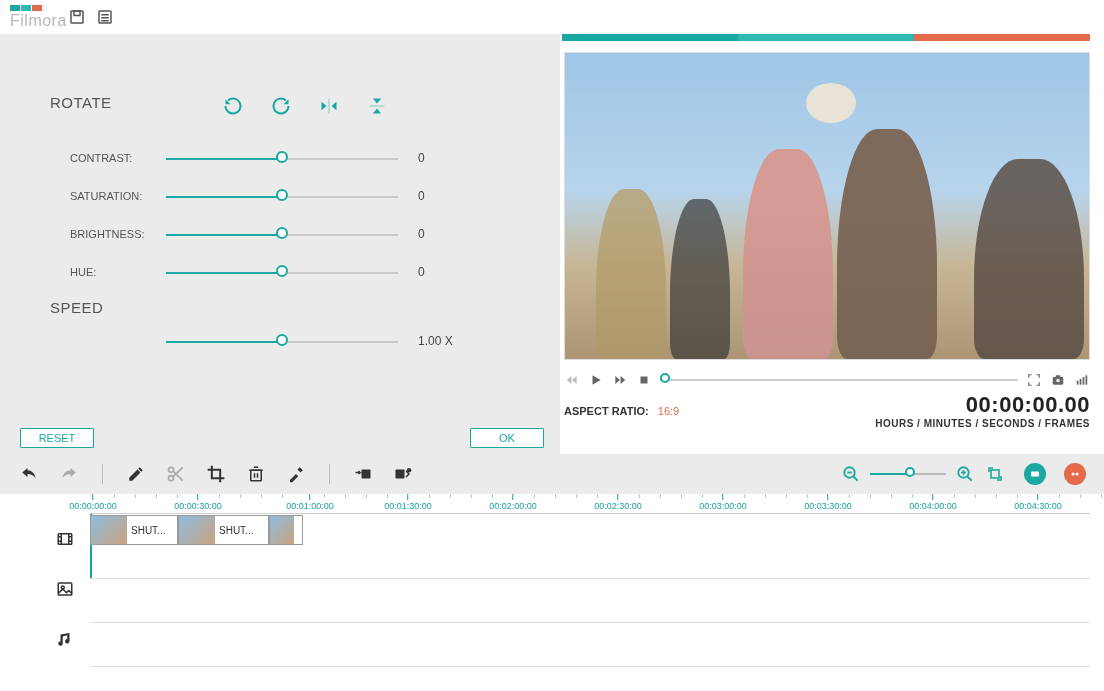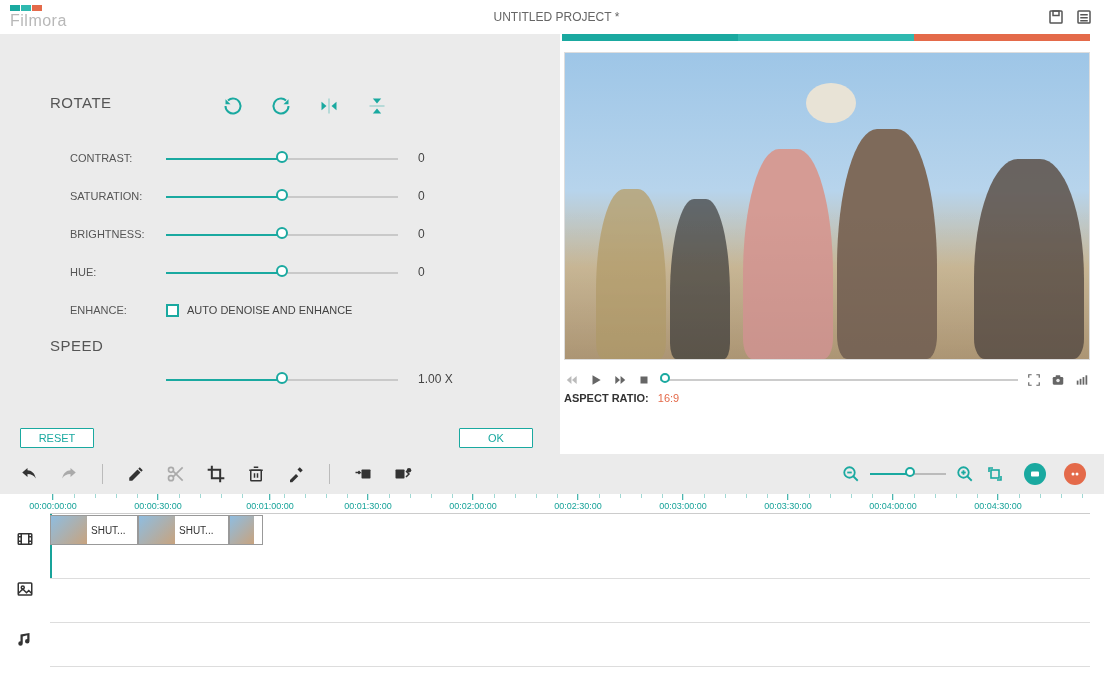--- a/index.html
+++ b/index.html
@@ -37,21 +37,21 @@
   .slider .track-left { position:absolute; left:0; top:2px; height:2px; background:#1aa9a0; }
   .slider .track-right{ position:absolute; right:0; top:2px; height:2px; background:#c9c9c9; }
   .slider .thumb { position:absolute; top:-5px; width:12px; height:12px; border-radius:50%; background:#fff; border:2px solid #1aa9a0; transform:translateX(-50%); }
   .adjrow .aval { width:60px; text-align:left; padding-left:20px; font-size:12px; color:#444; }
 
   .adjrow.enhance .chkwrap { display:flex; align-items:center; gap:8px; margin-left:0; }
   .chk { width:13px; height:13px; border:2px solid #1aa9a0; background:#fff; }
 
   .speed-label{ margin-top:8px; }
 
-  .btnbar { position:absolute; left:4px; right:11px; bottom:6px; display:flex; justify-content:space-between; padding:0 16px;margin-top:28px; }
+  .btnbar { position:absolute; left:4px; right:0; bottom:6px; display:flex; justify-content:space-between; padding:0 16px;margin-top:28px; }
   .btn { width:74px; height:20px; border:1px solid #1aa9a0; color:#1aa9a0; background:#fff; font-size:11px; display:flex; align-items:center; justify-content:center; border-radius:1px; }
 
   
   .video { width:100%; height:308px; background:linear-gradient(180deg,#9ec6e7 0%, #b7d4ec 45%, #cbb997 70%, #b59d7a 100%); border:1px solid #ddd; position:relative; overflow:hidden;}
   .sil { position:absolute; bottom:0; border-radius:40% 40% 10% 10%/60% 60% 10% 10%; }
   .video::after{content:"";position:absolute;left:0;right:0;bottom:0;height:50%;background:linear-gradient(180deg,rgba(0,0,0,0)0%,rgba(0,0,0,.05)100%);}
 
   .playbar { display:flex; align-items:center; gap:8px; margin-top:12px; }
   .pcbtn { width:16px; height:16px; display:flex; align-items:center; justify-content:center; color:#666; }
   .scrub { flex:1; position:relative; height:6px; }
@@ -72,21 +72,21 @@
   .tico.dis{ color:#aaa; }
   .toolbar .spacer{ flex:1; }
   .zoomwrap { display:flex; align-items:center; gap:8px; }
   .zslider { width:76px; position:relative; height:6px; }
   .zslider .l{position:absolute;left:0;top:2px;height:2px;background:#1aa9a0;}
   .zslider .r{position:absolute;right:0;top:2px;height:2px;background:#bbb;}
   .zslider .t{position:absolute;top:-4px;width:10px;height:10px;border-radius:50%;background:#fff;border:2px solid #1aa9a0;transform:translateX(-50%);}
   .circbtn{width:22px;height:22px;border-radius:50%;display:flex;align-items:center;justify-content:center;color:#fff;}
 
   
-  .timeline { display:flex; height:197px; }
+  .timeline { display:flex; height:197px;padding-left:40px; }
   .trackicons { width:50px; display:flex; flex-direction:column; align-items:center; padding-top:34px; gap:28px; }
   .trackicons .ti{ width:22px;height:22px;display:flex;align-items:center;justify-content:center;color:#333;}
   .tracks { flex:1; position:relative; padding-right:14px; }
   .ruler { height:20px; border-bottom:1px solid #ccc; position:relative; font-size:9px; color:#18a39a; }
   .ruler .tick{ position:absolute; top:0; transform:translateX(-50%); }
   .ruler .tick .line{ width:1px; height:6px; background:#18a39a; margin:0 auto 1px; }
   .ruler .minor{position:absolute;top:0;width:1px;height:4px;background:#9fd8d3;}
 
   .vtrack { height:65px; border-bottom:1px solid #ddd; position:relative; background:#fff;}
   .clip { position:absolute; top:1px; height:30px; border:1px solid #999; background:#fff; display:flex; align-items:center; overflow:hidden;}
@@ -105,21 +105,20 @@
 
 <div class="topbar">
   <div class="logo">
     <div class="logo-boxes">
       <span style="background:#1aa9a0"></span>
         <span style="background:#2fb9b0"></span>
         <span style="background:#e46a4a"></span>
     </div>
     <div class="logo-text">Filmora</div>
   </div>
-  <div class="title-center">UNTITLED PROJECT *</div>
   <div class="top-icons">
     <div class="tbtn">
       <svg width="18" height="18" viewBox="0 0 24 24" fill="none" stroke="currentColor" stroke-width="2">
           <rect x="4" y="4" width="16" height="16" rx="1"></rect>
           <rect x="8" y="4" width="8" height="6"></rect>
         </svg>
     </div>
     <div class="tbtn">
       <svg width="18" height="18" viewBox="0 0 24 24" fill="none" stroke="currentColor" stroke-width="2">
           <rect x="4" y="4" width="16" height="16" rx="1"></rect>
@@ -203,27 +202,20 @@
       </div>
       <div class="adjrow">
         <div class="albl">HUE:</div>
         <div class="slider">
             <div class="track-left" style="width:50%"></div>
             <div class="track-right" style="width:50%"></div>
             <div class="thumb" style="left:50%"></div>
           </div>
         <div class="aval">0</div>
       </div>
-      <div class="adjrow enhance">
-        <div class="albl">ENHANCE:</div>
-        <div class="chkwrap">
-          <div class="chk"></div>
-          <div style="font-size:11px;color:#444;">AUTO DENOISE AND ENHANCE</div>
-        </div>
-      </div>
     </div>
 
     <div class="section-label speed-label">SPEED</div>
     <div class="adjrow">
       <div class="albl"></div>
       <div class="slider">
           <div class="track-left" style="width:50%"></div>
           <div class="track-right" style="width:50%"></div>
           <div class="thumb" style="left:50%"></div>
         </div>
@@ -296,20 +288,24 @@
             <rect x="13" y="7" width="3" height="13"></rect>
             <rect x="18" y="4" width="3" height="16"></rect>
           </svg>
       </div>
     </div>
 
     <div class="aspectrow">
       <div class="left">
         <span style="font-weight:700">ASPECT RATIO:</span>
         <span class="ratio">16:9</span>
+      </div>
+      <div class="timecode">
+        <div class="big">00:00:00.00</div>
+        <div class="small">HOURS / MINUTES / SECONDS / FRAMES</div>
       </div>
     </div>
   </div>
 </div>
 
 <div class="toolbar">
   <div class="tico">
       <svg width="20" height="18" viewBox="0 0 24 24" fill="currentColor">
         <path d="M10 4 3 10l7 6v-4c5 0 9 2 11 6-1-7-6-11-11-11V4z"></path>
       </svg>

